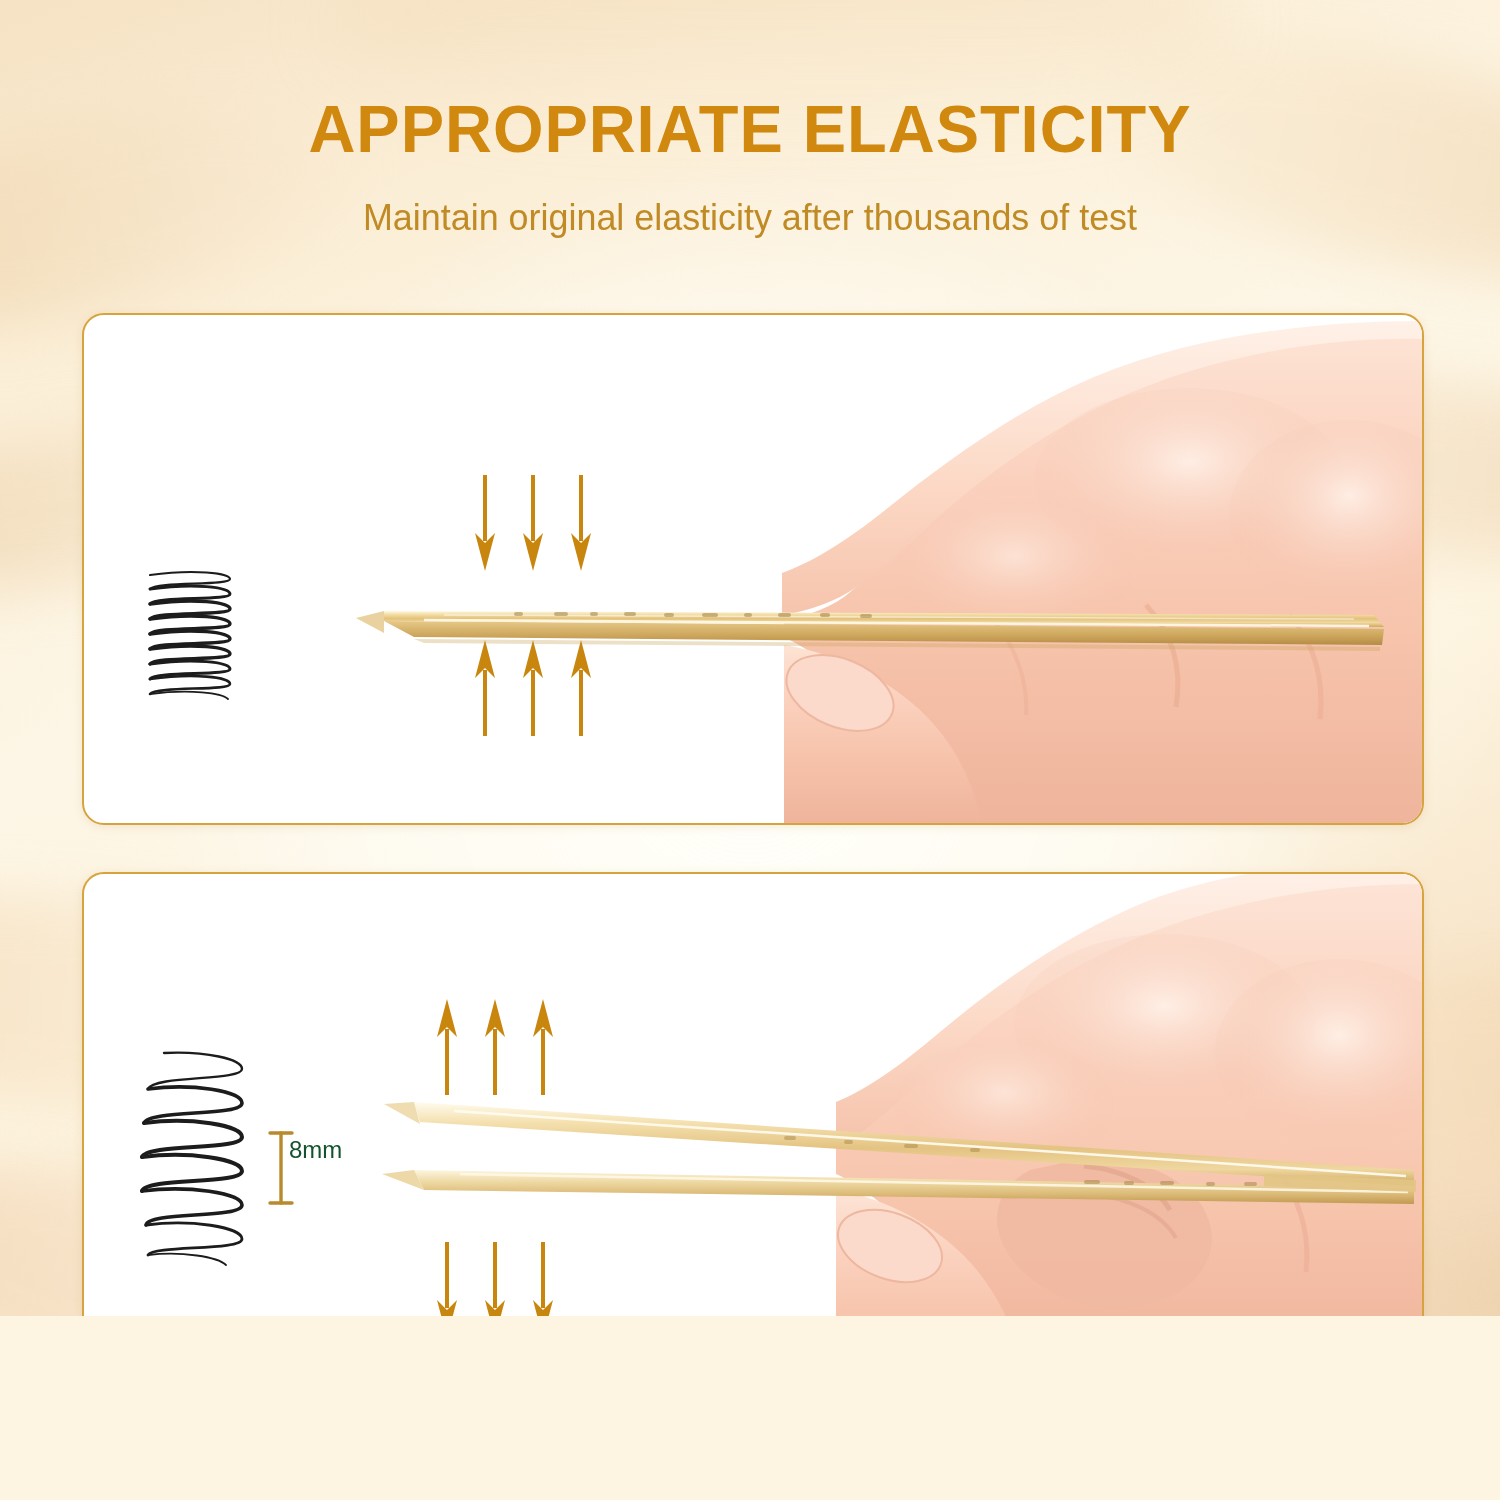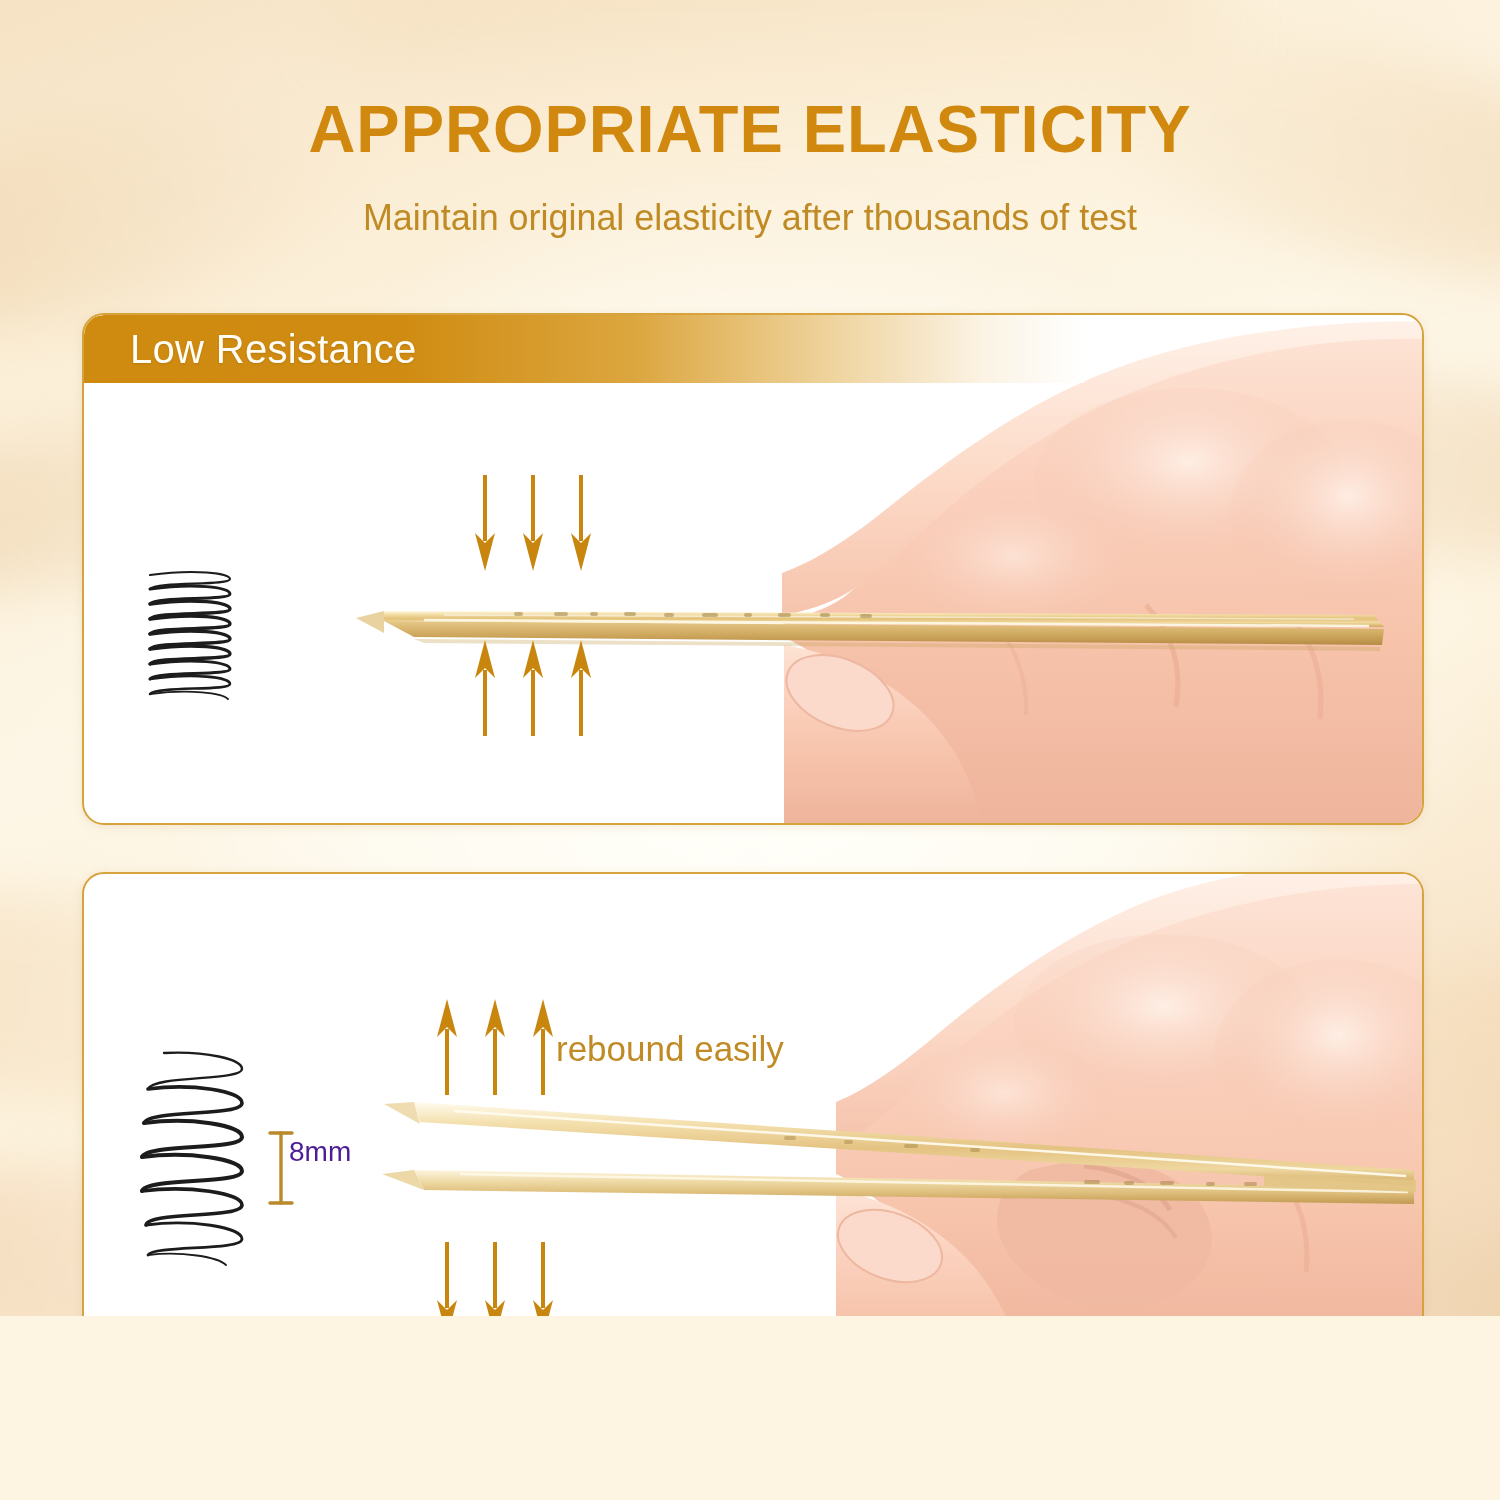--- a/index.html
+++ b/index.html
@@ -80,21 +80,21 @@
 
   .rebound{
     position:absolute;left:472px;top:155px;
     font-size:35px;color:#c08a24;white-space:nowrap;
   }
 
   
   .dim{position:absolute;left:180px;top:255px;}
   .dim-label{
     position:absolute;left:205px;top:262px;
-    font-size:28px;color:#4c1d95;
+    font-size:24px;color:#14532d;
   }
 
   
   .art{position:absolute;}
   #art1{left:0;top:0;width:1338px;height:508px;}
   #art2{left:0;top:0;width:1338px;height:508px;}
 </style>
 </head>
 <body>
 
@@ -259,23 +259,20 @@
           </g>
         </svg>
       <svg width="22" height="96" viewBox="0 0 22 96" xmlns="http://www.w3.org/2000/svg">
           <g fill="#c8860f">
             <rect x="9" y="30" width="4" height="66"></rect>
             <path d="M11 0 L1 38 L11 28 L21 38 Z"></path>
           </g>
         </svg>
     </div>
 
-    <div class="panel-head">
-      <span class="lbl">Low Resistance</span>
-    </div>
   </div>
 
   <div class="panel" id="panel2">
 
     <div class="art" id="art2">
       <svg width="1338" height="508" viewBox="0 0 1338 508" xmlns="http://www.w3.org/2000/svg">
         <defs>
           <linearGradient id="skin2" x1="0" y1="0" x2="0" y2="1">
             <stop offset="0%" stop-color="#fde4d6"></stop>
             <stop offset="30%" stop-color="#fbd3c0"></stop>
@@ -394,21 +391,20 @@
           </g>
         </svg>
       <svg width="22" height="96" viewBox="0 0 22 96" xmlns="http://www.w3.org/2000/svg">
           <g fill="#c8860f">
             <rect x="9" y="30" width="4" height="66"></rect>
             <path d="M11 0 L1 38 L11 28 L21 38 Z"></path>
           </g>
         </svg>
     </div>
 
-    <div class="rebound">rebound easily</div>
 
     <div class="dim">
       <svg width="34" height="78" viewBox="0 0 34 78" xmlns="http://www.w3.org/2000/svg">
         <g stroke="#b98a2c" stroke-width="3.4" stroke-linecap="round">
           <line x1="6" y1="4" x2="28" y2="4"></line>
           <line x1="17" y1="4" x2="17" y2="74"></line>
           <line x1="6" y1="74" x2="28" y2="74"></line>
         </g>
       </svg>
     </div>

